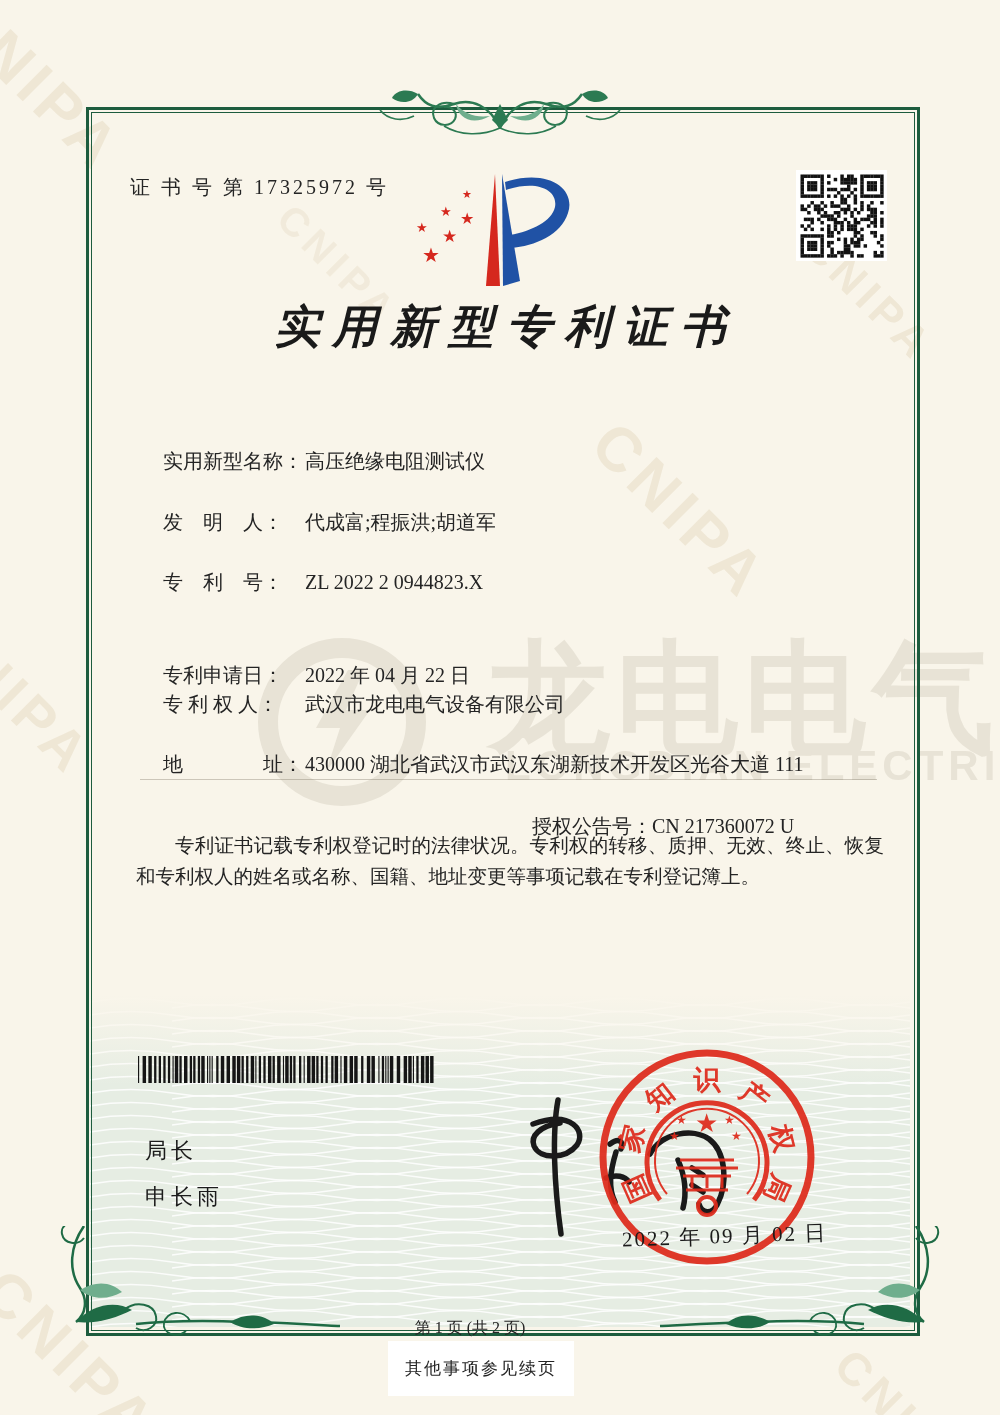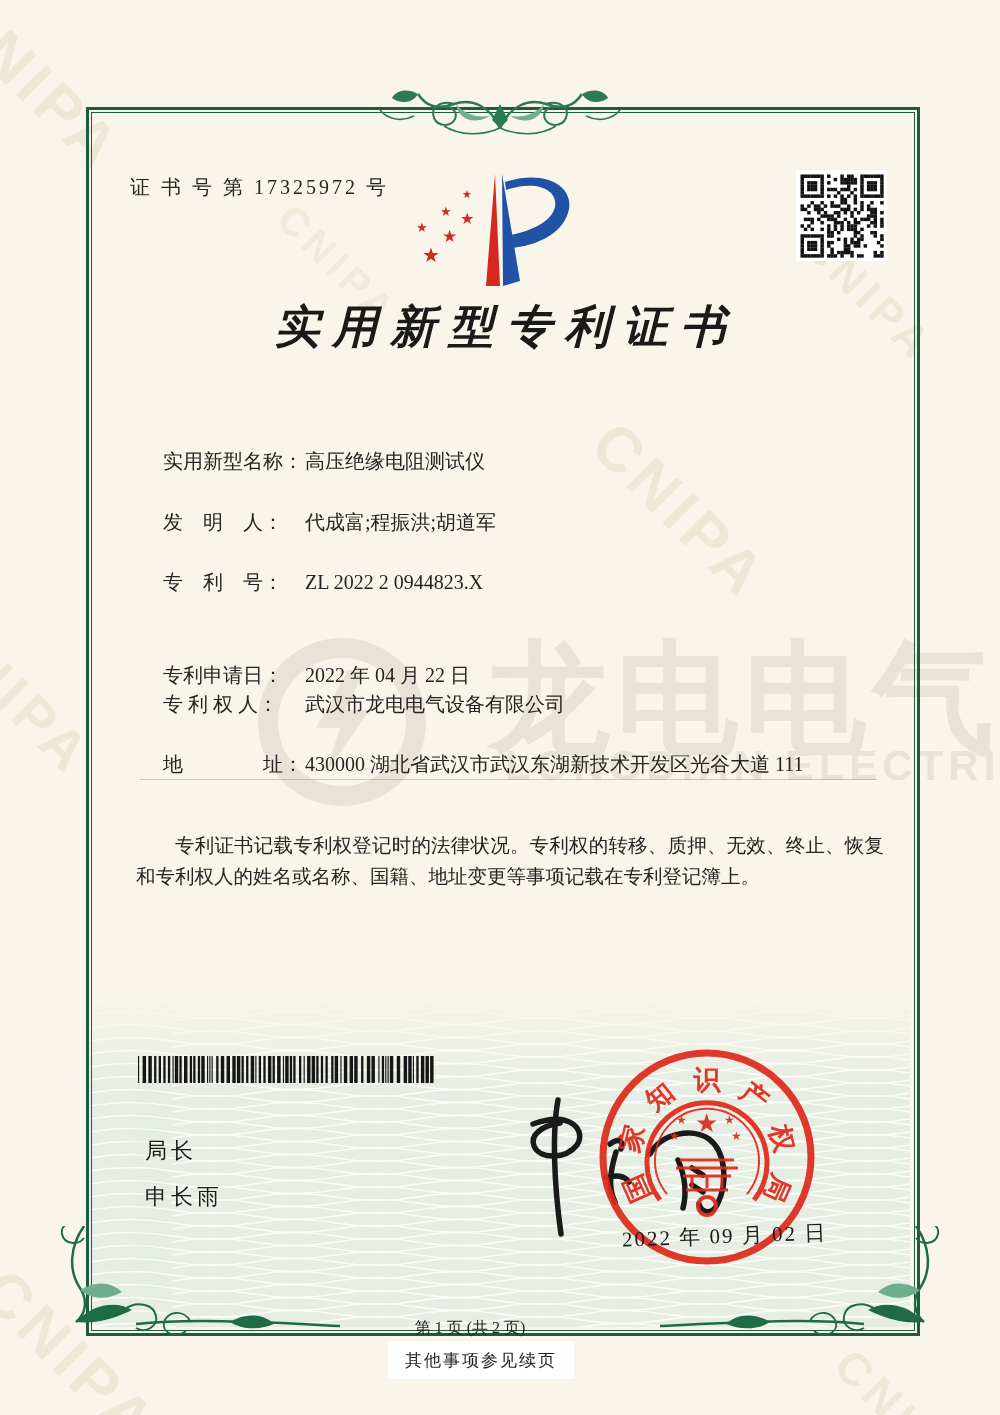--- a/index.html
+++ b/index.html
@@ -54,21 +54,21 @@
   .barcode{position:absolute;left:137px;top:1056px;z-index:5;}
   .director{position:absolute;left:145px;z-index:5;font-size:22px;
       font-family:"Liberation Sans","DejaVu Sans",sans-serif;color:#1c1c1c;letter-spacing:4px;}
   .director.t1{top:1136px;} .director.t2{top:1182px;}
   .signature{position:absolute;left:488px;top:1092px;z-index:6;}
   .seal{position:absolute;left:582px;top:1032px;z-index:6;opacity:.93;}
   .seal-date{position:absolute;left:622px;top:1222px;z-index:7;font-size:21px;
       letter-spacing:2px;color:#1b1b1b;transform:rotate(-2deg);white-space:pre;}
   .page-num{position:absolute;left:370px;top:1294px;width:200px;text-align:center;
       font-size:16px;z-index:5;white-space:pre;margin-top:24px;}
-  .cont-strip{position:absolute;left:388px;top:1341px;width:186px;height:38px;background:#ffffff;
+  .cont-strip{position:absolute;left:388px;top:1341px;width:186px;height:55px;background:#ffffff;
       z-index:5;display:flex;align-items:center;justify-content:center;font-size:17px;letter-spacing:2px;}
 </style>
 </head>
 <body>
 
 <div class="page">
 
   <span class="wm wm-a">CNIPA</span>
   <span class="wm wm-b">CNIPA</span>
   <span class="wm wm-c">CNIPA</span>
@@ -469,20 +469,23 @@
   </div>
   <div class="row" style="top:668px">
     <span class="lab">专 利 权 人：</span><span>武汉市龙电电气设备有限公司</span>
   </div>
   <div class="row" style="top:728px">
     <span class="lab">地　　　　址：</span><span>430000 湖北省武汉市武汉东湖新技术开发区光谷大道 111</span>
   </div>
 
   <div class="sep-line"></div>
 
+  <div class="pair2" style="top:790px">
+    <span>授权公告号：</span><span>CN 217360072 U</span>
+  </div>
 
   <div class="body-text">
     <p>专利证书记载专利权登记时的法律状况。专利权的转移、质押、无效、终止、恢复和专利权人的姓名或名称、国籍、地址变更等事项记载在专利登记簿上。</p>
   </div>
 
   <svg class="barcode" width="303" height="28" viewBox="0 0 303 28">
     <g id="bar-bars">
         <rect x="1" y="0" width="1.15" height="27" fill="#151515"></rect>
         <rect x="5.6" y="0" width="3.4499999999999997" height="27" fill="#151515"></rect>
         <rect x="11.35" y="0" width="3.4499999999999997" height="27" fill="#151515"></rect>

